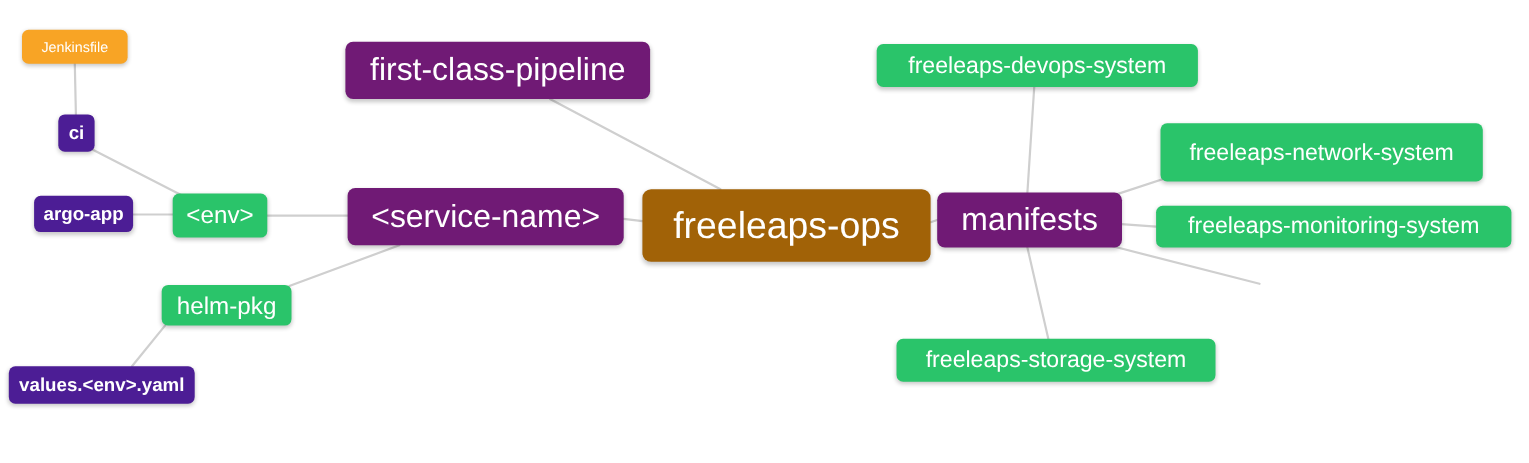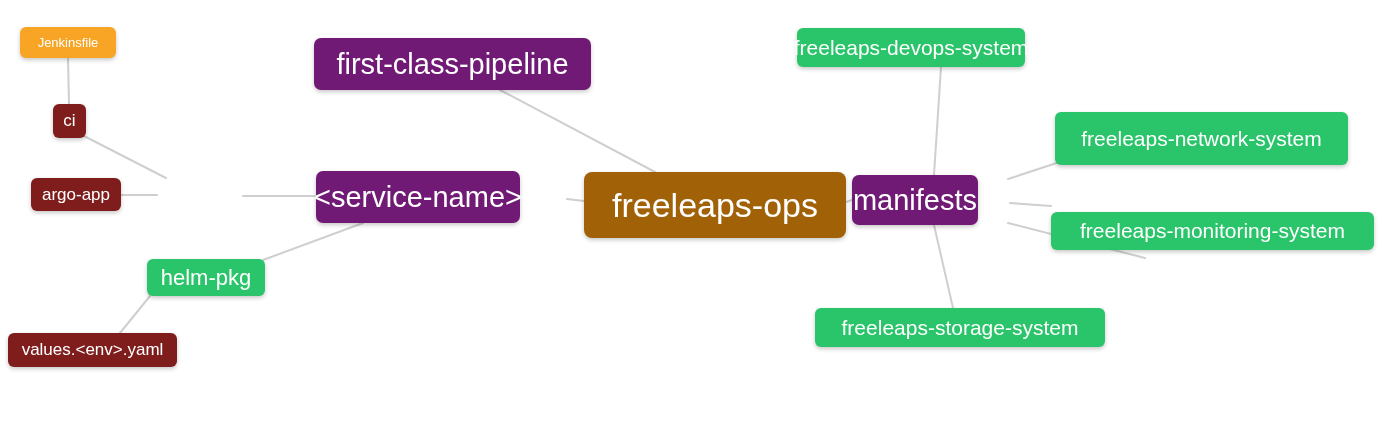--- a/index.html
+++ b/index.html
@@ -33,38 +33,38 @@
     justify-content: center;
     color: #ffffff;
     border-radius: 6px;
     box-shadow: 0 2px 4px rgba(0,0,0,0.22);
     white-space: nowrap;
     cursor: pointer;
     user-select: none;
   }
   .c-blue   { background: #701a75; }
   .c-green  { background: #2ac46a; }
-  .c-red    { background: #7f1d1d; }
+  .c-red    { background: #4c1d95; font-weight: bold; }
   .c-orange { background: #f8a425; }
   .c-dark   { background: #a16207; border-radius: 8px; }
 
   
   #n-jenkinsfile { left: 20px;  top: 27px;  width: 96px;  height: 31px; font-size: 13px; }
   #n-ci          { left: 53px;  top: 104px; width: 33px;  height: 34px; font-size: 17px; }
   #n-argo-app    { left: 31px;  top: 178px; width: 90px;  height: 33px; font-size: 17px; }
   #n-env         { left: 157px; top: 176px; width: 86px;  height: 40px; font-size: 22px; }
   #n-helm-pkg    { left: 147px; top: 259px; width: 118px; height: 37px; font-size: 22px; }
   #n-values      { left: 8px;   top: 333px; width: 169px; height: 34px; font-size: 17px; }
   #n-pipeline    { left: 314px; top: 38px;  width: 277px; height: 52px; font-size: 29px; border-radius: 7px; }
-  #n-service     { left: 316px; top: 171px; width: 204px; height: 52px; font-size: 29px; border-radius: 7px; }
+  #n-service     { left: 316px; top: 171px; width: 251px; height: 52px; font-size: 29px; border-radius: 7px; }
   #n-root        { left: 584px; top: 172px; width: 262px; height: 66px; font-size: 34px; }
-  #n-manifests   { left: 852px; top: 175px; width: 126px; height: 50px; font-size: 29px; border-radius: 7px; }
-  #n-devops      { left: 797px; top: 28px;  width: 228px; height: 39px; font-size: 21px; }
+  #n-manifests   { left: 852px; top: 175px; width: 168px; height: 50px; font-size: 29px; border-radius: 7px; }
+  #n-devops      { left: 797px; top: 40px;  width: 292px; height: 39px; font-size: 21px; }
   #n-network     { left: 1055px; top: 112px; width: 293px; height: 53px; font-size: 21px; }
-  #n-monitoring  { left: 1051px; top: 187px; width: 323px; height: 38px; font-size: 21px; margin-top: 25px; }
+  #n-monitoring  { left: 1051px; top: 187px; width: 323px; height: 38px; font-size: 21px; }
   #n-controls    { left: 1062px; top: 258px; width: 293px; height: 39px; font-size: 21px; }
   #n-storage     { left: 815px;  top: 308px; width: 290px; height: 39px; font-size: 21px; }
 </style>
 </head>
 <body>
 
 <div id="canvas">
 
   <svg id="edge-layer" viewBox="0 0 1390 421">
     <line x1="68" y1="58" x2="69" y2="104"></line>
@@ -82,20 +82,21 @@
     <line x1="1008" y1="223" x2="1145" y2="258"></line>
     <line x1="934" y1="225" x2="953" y2="308"></line>
   </svg>
 
   <div id="n-jenkinsfile" class="node c-orange">Jenkinsfile</div>
 
   <div id="n-ci" class="node c-red">ci</div>
 
   <div id="n-argo-app" class="node c-red">argo-app</div>
 
+  <div id="n-env" class="node c-green">&lt;env&gt;</div>
 
   <div id="n-helm-pkg" class="node c-green">helm-pkg</div>
 
   <div id="n-values" class="node c-red">values.&lt;env&gt;.yaml</div>
 
   <div id="n-pipeline" class="node c-blue">first-class-pipeline</div>
 
   <div id="n-service" class="node c-blue">&lt;service-name&gt;</div>
 
   <div id="n-root" class="node c-dark">freeleaps-ops</div>

